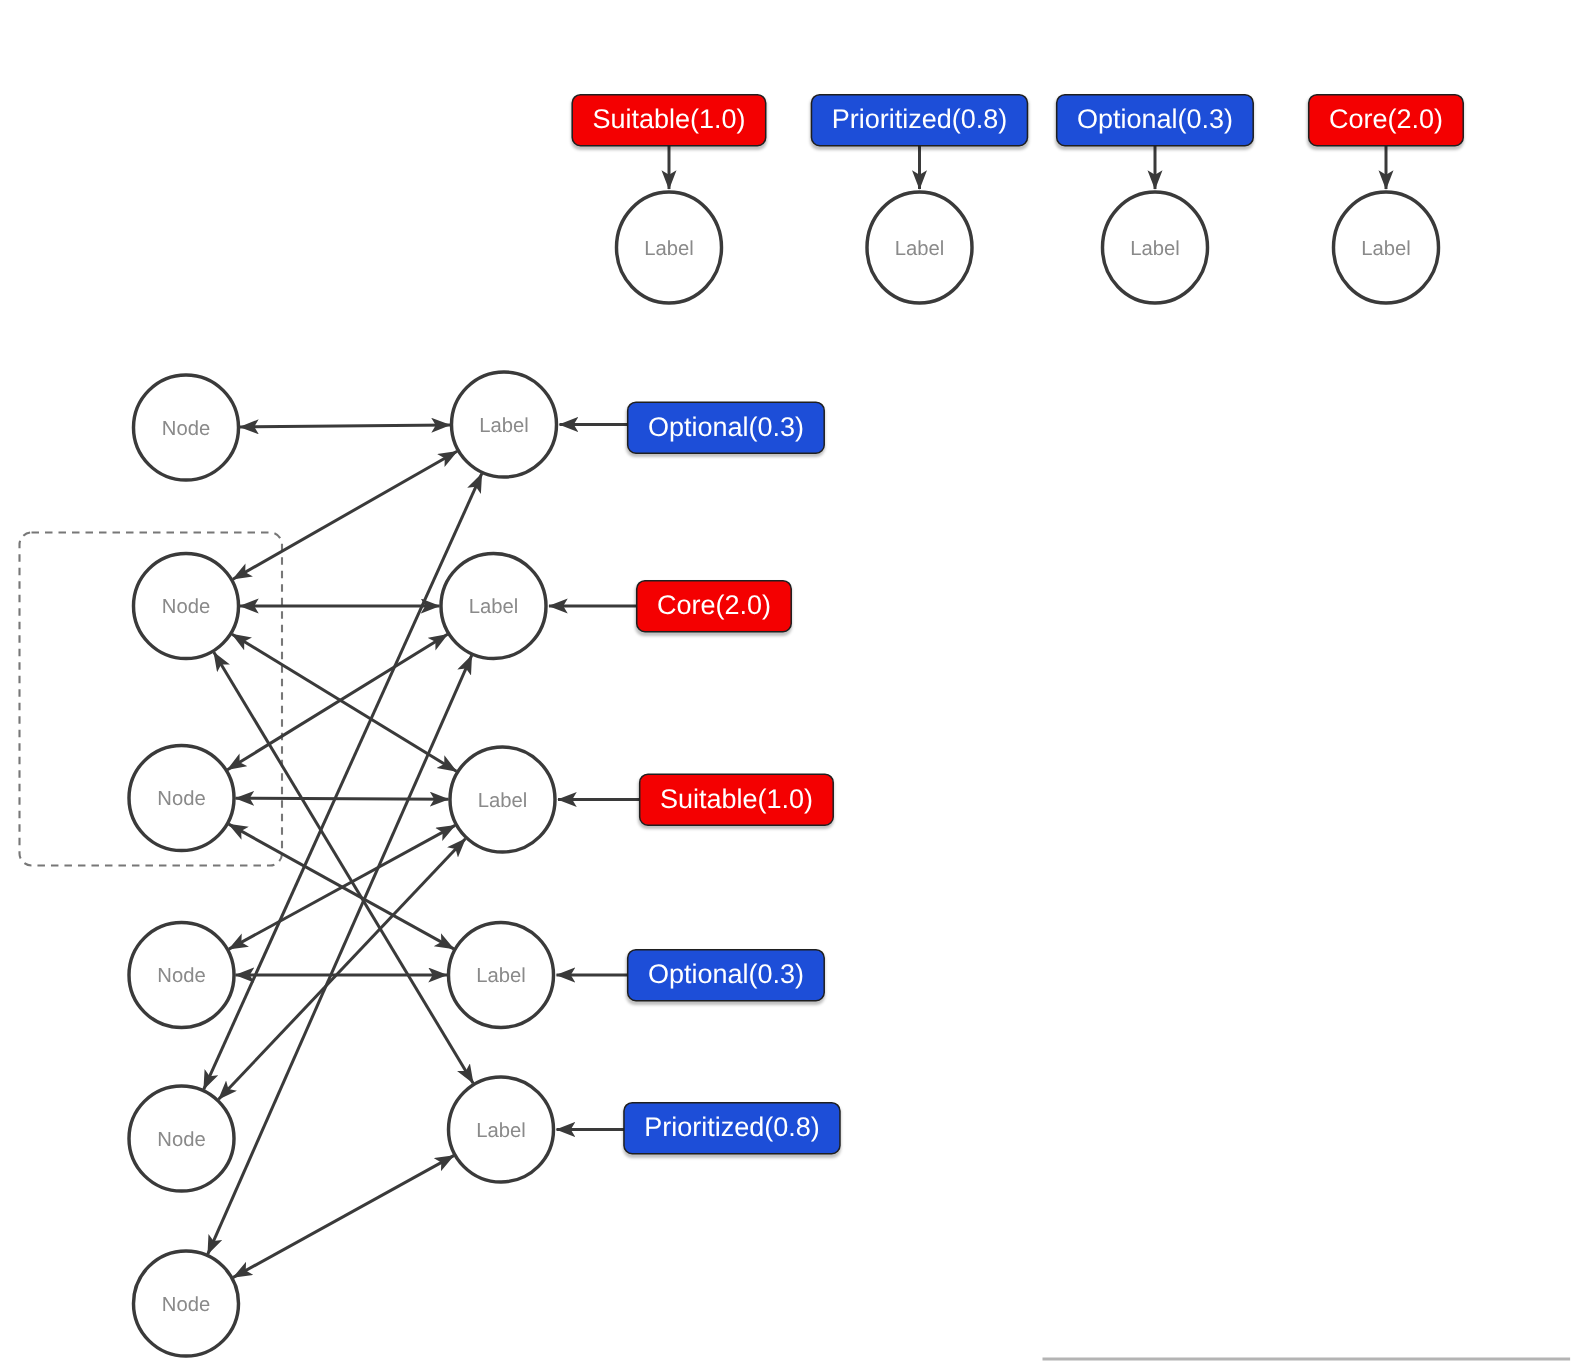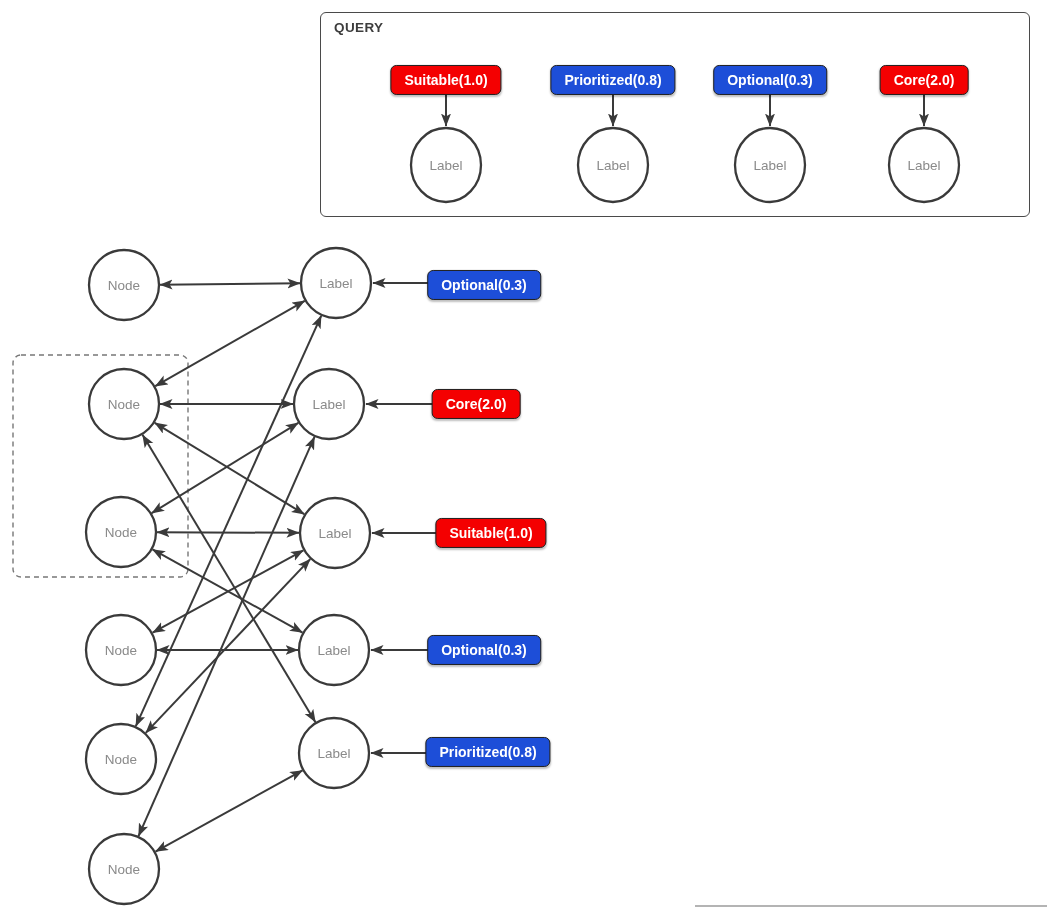--- a/index.html
+++ b/index.html
@@ -2,21 +2,21 @@
 <html><head>
 <meta charset="utf-8">
 <style>
   html,body{margin:0;padding:0;background:#fff;}
   body{font-family:"Liberation Sans","DejaVu Sans",sans-serif;}
   .canvas{position:relative;width:1047px;height:908px;background:#ffffff;overflow:hidden;}
   #edge-layer{position:absolute;left:0;top:0;}
   .query-box{position:absolute;border:1.6px solid #4a4a4a;border-radius:6px;background:transparent;box-sizing:border-box;}
   .query-title{margin:7px 0 0 13px;font-size:13.5px;font-weight:bold;color:#3d3d3d;letter-spacing:.4px;}
   .badge{position:absolute;transform:translate(-50%,-50%);padding:6px 13px;border-radius:6px;
-         border:1.6px solid #1f1f1f;color:#ffffff;font-size:14px;font-weight:bold;white-space:nowrap;
+         border:1.6px solid #1f1f1f;color:#ffffff;font-size:18px;font-weight:normal;white-space:nowrap;
          box-shadow:0 2px 2px rgba(0,0,0,0.25);line-height:1.15;}
   .badge.red{background:#f40001;}
   .badge.blue{background:#1d4ed8;}
   .node-text{font-size:13.5px;fill:#8a8a8a;}
   .bottom-line{position:absolute;background:#b4b4b4;}
 </style>
 </head>
 <body>
 
 <div class="canvas">
@@ -74,23 +74,20 @@
       <line x1="613" y1="90" x2="613" y2="126" stroke="#3a3a3a" stroke-width="2" marker-end="url(#ah)"></line>
       <ellipse cx="613" cy="165" rx="35" ry="37" fill="#ffffff" stroke="#3a3a3a" stroke-width="2.3"></ellipse>
       <text x="613" y="165" dy=".35em" text-anchor="middle" class="node-text">Label</text>
       <line x1="770" y1="90" x2="770" y2="126" stroke="#3a3a3a" stroke-width="2" marker-end="url(#ah)"></line>
       <ellipse cx="770" cy="165" rx="35" ry="37" fill="#ffffff" stroke="#3a3a3a" stroke-width="2.3"></ellipse>
       <text x="770" y="165" dy=".35em" text-anchor="middle" class="node-text">Label</text>
       <line x1="924" y1="90" x2="924" y2="126" stroke="#3a3a3a" stroke-width="2" marker-end="url(#ah)"></line>
       <ellipse cx="924" cy="165" rx="35" ry="37" fill="#ffffff" stroke="#3a3a3a" stroke-width="2.3"></ellipse>
       <text x="924" y="165" dy=".35em" text-anchor="middle" class="node-text">Label</text>
     </svg>
-  <div class="query-box" id="query-box" style="left: 320px; top: 12px; width: 710px; height: 205px;">
-    <div class="query-title">QUERY</div>
-  </div>
   <div id="badge-layer">
       <div class="badge red" style="left: 446px; top: 80px;">Suitable(1.0)</div>
       <div class="badge blue" style="left: 613px; top: 80px;">Prioritized(0.8)</div>
       <div class="badge blue" style="left: 770px; top: 80px;">Optional(0.3)</div>
       <div class="badge red" style="left: 924px; top: 80px;">Core(2.0)</div>
       <div class="badge blue" style="left: 484px; top: 285px;">Optional(0.3)</div>
       <div class="badge red" style="left: 476px; top: 404px;">Core(2.0)</div>
       <div class="badge red" style="left: 491px; top: 533px;">Suitable(1.0)</div>
       <div class="badge blue" style="left: 484px; top: 650px;">Optional(0.3)</div>
       <div class="badge blue" style="left: 488px; top: 752px;">Prioritized(0.8)</div>

